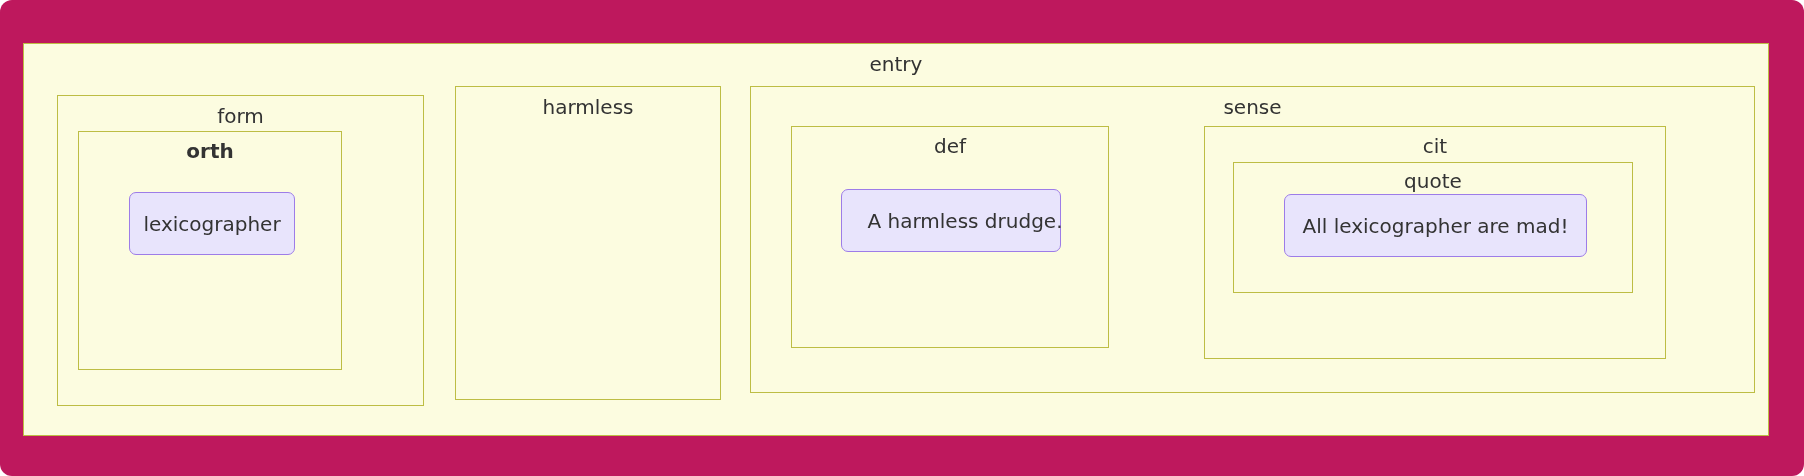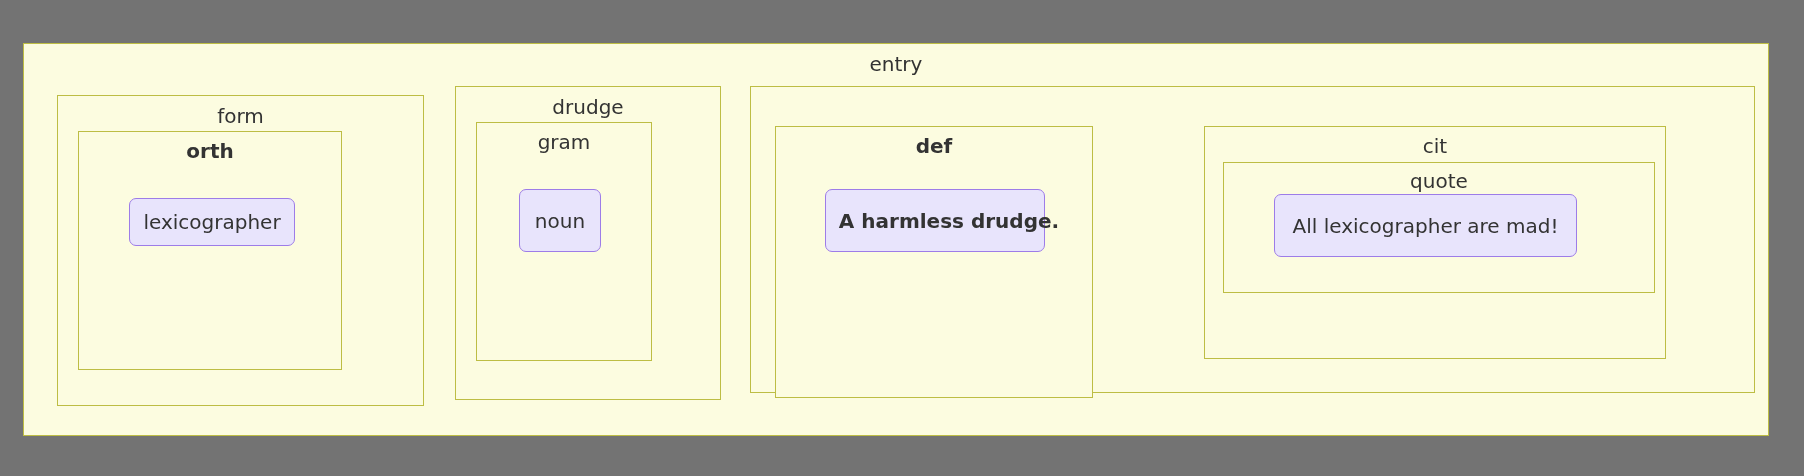--- a/index.html
+++ b/index.html
@@ -11,21 +11,22 @@
     width: 1804px;
     height: 476px;
     font-family: "DejaVu Sans", sans-serif;
     overflow: hidden;
   }
 
   #diagram {
     position: relative;
     width: 1804px;
     height: 476px;
-    background: #737373;
+    background: #be185d;
+    border-radius: 12px;
   }
 
   
   .cluster {
     position: absolute;
     box-sizing: border-box;
     background: #fcfce0;
     border: 1.6px solid #bdbd44;
     border-radius: 0;
   }
@@ -91,43 +92,42 @@
   #cluster-sense {
     left: 726px;
     top: 42px;
     width: 1005px;
     height: 307px;
   }
   #label-sense { top: 8px; }
 
   
   #cluster-def {
-    left: 24px;
+    left: 40px;
     top: 39px;
     width: 318px;
-    height: 272px;
-    font-weight: bold;
+    height: 222px;
   }
   #label-def { top: 7px; }
 
   
   #cluster-cit {
     left: 430px;
     top: 39px;
     width: 462px;
     height: 233px;
     margin-left: 23px;
   }
   #label-cit { top: 7px; }
 
   
   #cluster-quote {
-    left: 18px;
+    left: 28px;
     top: 35px;
-    width: 432px;
+    width: 400px;
     height: 131px;
   }
   #label-quote { top: 6px; }
 
   
   .node {
     position: absolute;
     box-sizing: border-box;
     background: #e8e4fc;
     border: 1.6px solid #9d7ce8;
@@ -138,23 +138,23 @@
     color: #333333;
     font-size: 20px;
     line-height: 24px;
     white-space: nowrap;
     font-family: "DejaVu Sans", sans-serif;
   }
 
   
   #node-orth {
     left: 50px;
-    top: 66px;
+    top: 60px;
     width: 166px;
-    height: 48px;
+    height: 63px;
   }
   
   #node-gram {
     left: 42px;
     top: 66px;
     width: 82px;
     height: 63px;
   }
   
   #node-def {
@@ -184,30 +184,26 @@
       <div class="cluster-label" id="label-form">form</div>
 
       <div class="cluster" id="cluster-orth">
         <div class="cluster-label" id="label-orth">orth</div>
 
         <div class="node" id="node-orth">lexicographer</div>
       </div>
     </div>
 
     <div class="cluster" id="cluster-gramgrp">
-      <div class="cluster-label" id="label-gramgrp">drudge</div>
-
-      <div class="cluster" id="cluster-gram">
-        <div class="cluster-label" id="label-gram">gram</div>
-
-        <div class="node" id="node-gram">noun</div>
-      </div>
+      <div class="cluster-label" id="label-gramgrp">harmless</div>
+
     </div>
 
     <div class="cluster" id="cluster-sense">
+      <div class="cluster-label" id="label-sense">sense</div>
 
       <div class="cluster" id="cluster-def">
         <div class="cluster-label" id="label-def">def</div>
 
         <div class="node" id="node-def">A harmless drudge.</div>
       </div>
 
       <div class="cluster" id="cluster-cit">
         <div class="cluster-label" id="label-cit">cit</div>
 

